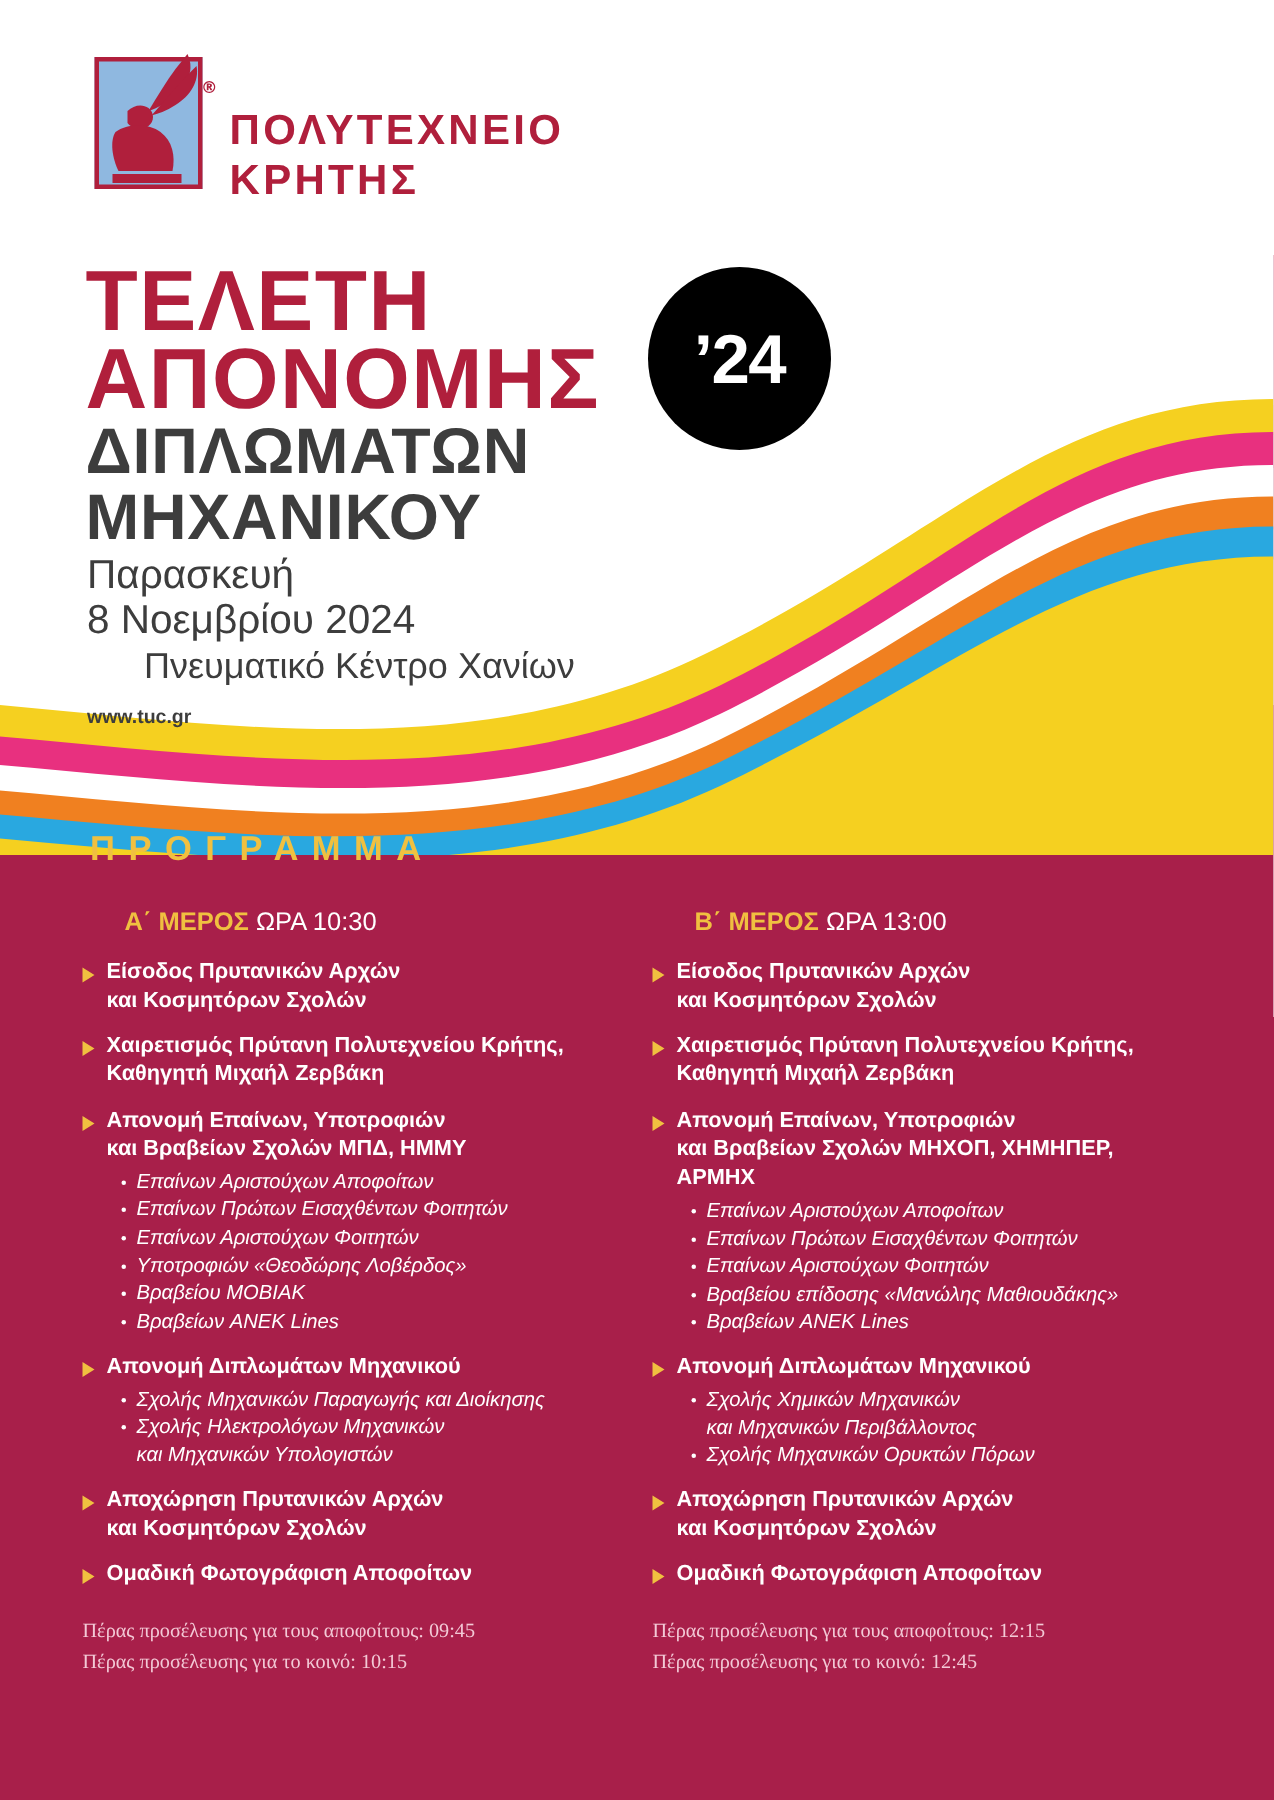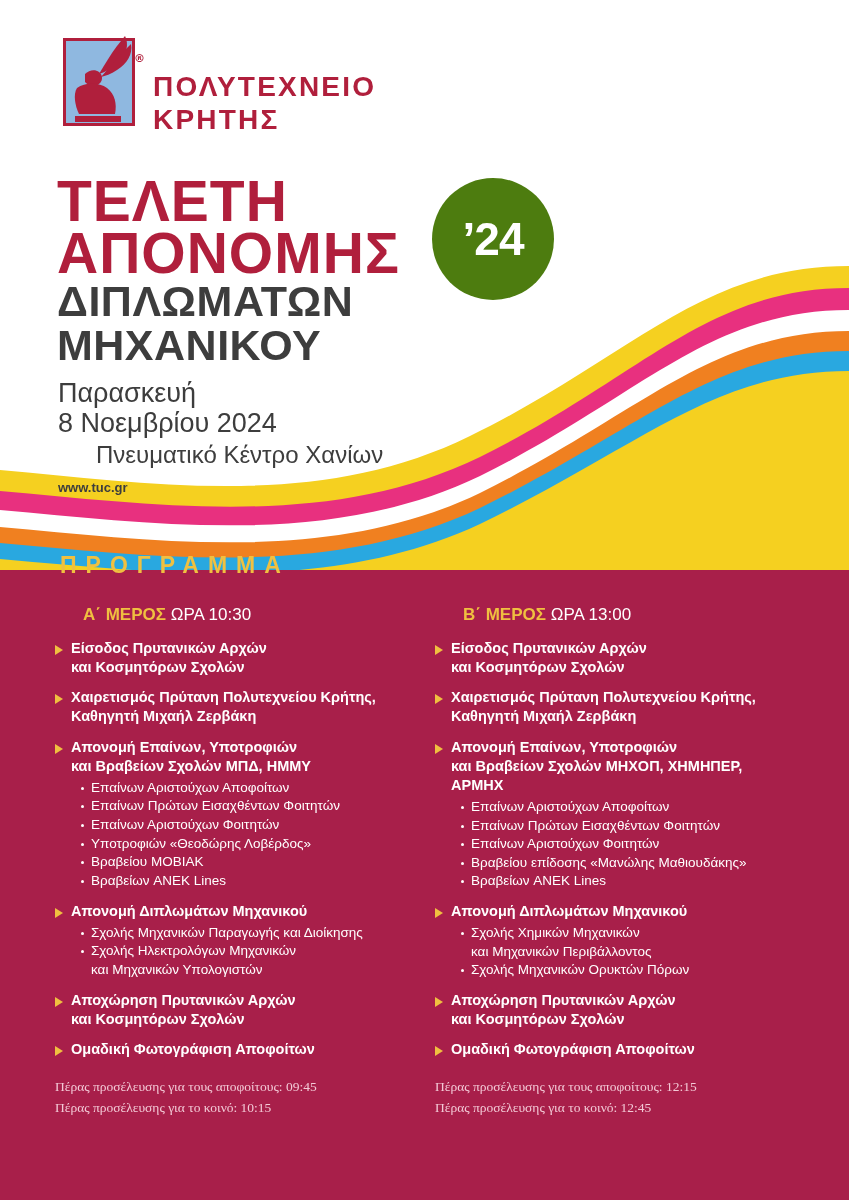--- a/index.html
+++ b/index.html
@@ -41,31 +41,31 @@
     font-family:"Liberation Sans", sans-serif;
     color:#b01f3c;font-weight:bold;font-size:57px;line-height:0.92;letter-spacing:1px;
     margin:0;
   }
   .t2{
     font-family:"Liberation Sans", sans-serif;
     color:#3d3d3d;font-weight:bold;font-size:43px;line-height:1.02;letter-spacing:0.5px;
     margin:0 0 0 0;
   }
   .date-block{
-    position:absolute;left:58px;top:378px;z-index:10;
+    position:absolute;left:58px;top:368px;z-index:10;
     font-family:"Liberation Sans", sans-serif;color:#3d3d3d;
   }
   .d1{font-size:27px;line-height:1.12;}
   .d2{font-size:24px;line-height:1.2;margin-top:3px;margin-left:38px;}
   .d3{font-size:13px;font-weight:bold;margin-top:10px;color:#3d3d3d;}
 
   
   .badge{
     position:absolute;left:432px;top:178px;width:122px;height:122px;border-radius:50%;
-    background:#4d7c0f;z-index:11;
+    background:#000000;z-index:11;
   }
   .badge span{
     position:absolute;left:0;top:0;width:100%;height:100%;
     display:flex;align-items:center;justify-content:center;
     color:#fff;font-family:"Liberation Sans", sans-serif;font-weight:bold;font-size:46px;
     letter-spacing:-1px;
   }
 
   
   .prog-title{
@@ -86,21 +86,21 @@
     border-bottom:5px solid transparent;margin:6px 8px 0 0;flex:0 0 auto;
   }
   .item-body{flex:1 1 auto;}
   .item-title{
     color:#ffffff;font-weight:bold;font-size:14.5px;line-height:1.32;
     font-family:"Liberation Sans", sans-serif;
   }
   .subs{margin:3px 0 0 10px;}
   .sub{
     color:#ffffff;font-size:13.5px;line-height:1.38;font-family:"Liberation Sans", sans-serif;
-    display:flex;align-items:flex-start;
+    display:flex;align-items:flex-start;font-style:italic;
   }
   .dot{width:3px;height:3px;background:#ffffff;border-radius:50%;margin:8px 7px 0 0;flex:0 0 auto;}
   .footnotes{margin-top:18px;}
   .fn{color:#f3c9d6;font-size:13.5px;line-height:1.55;font-family:Liberation Serif, serif;}
 </style>
 </head>
 <body>
 
 <div class="poster">
 

